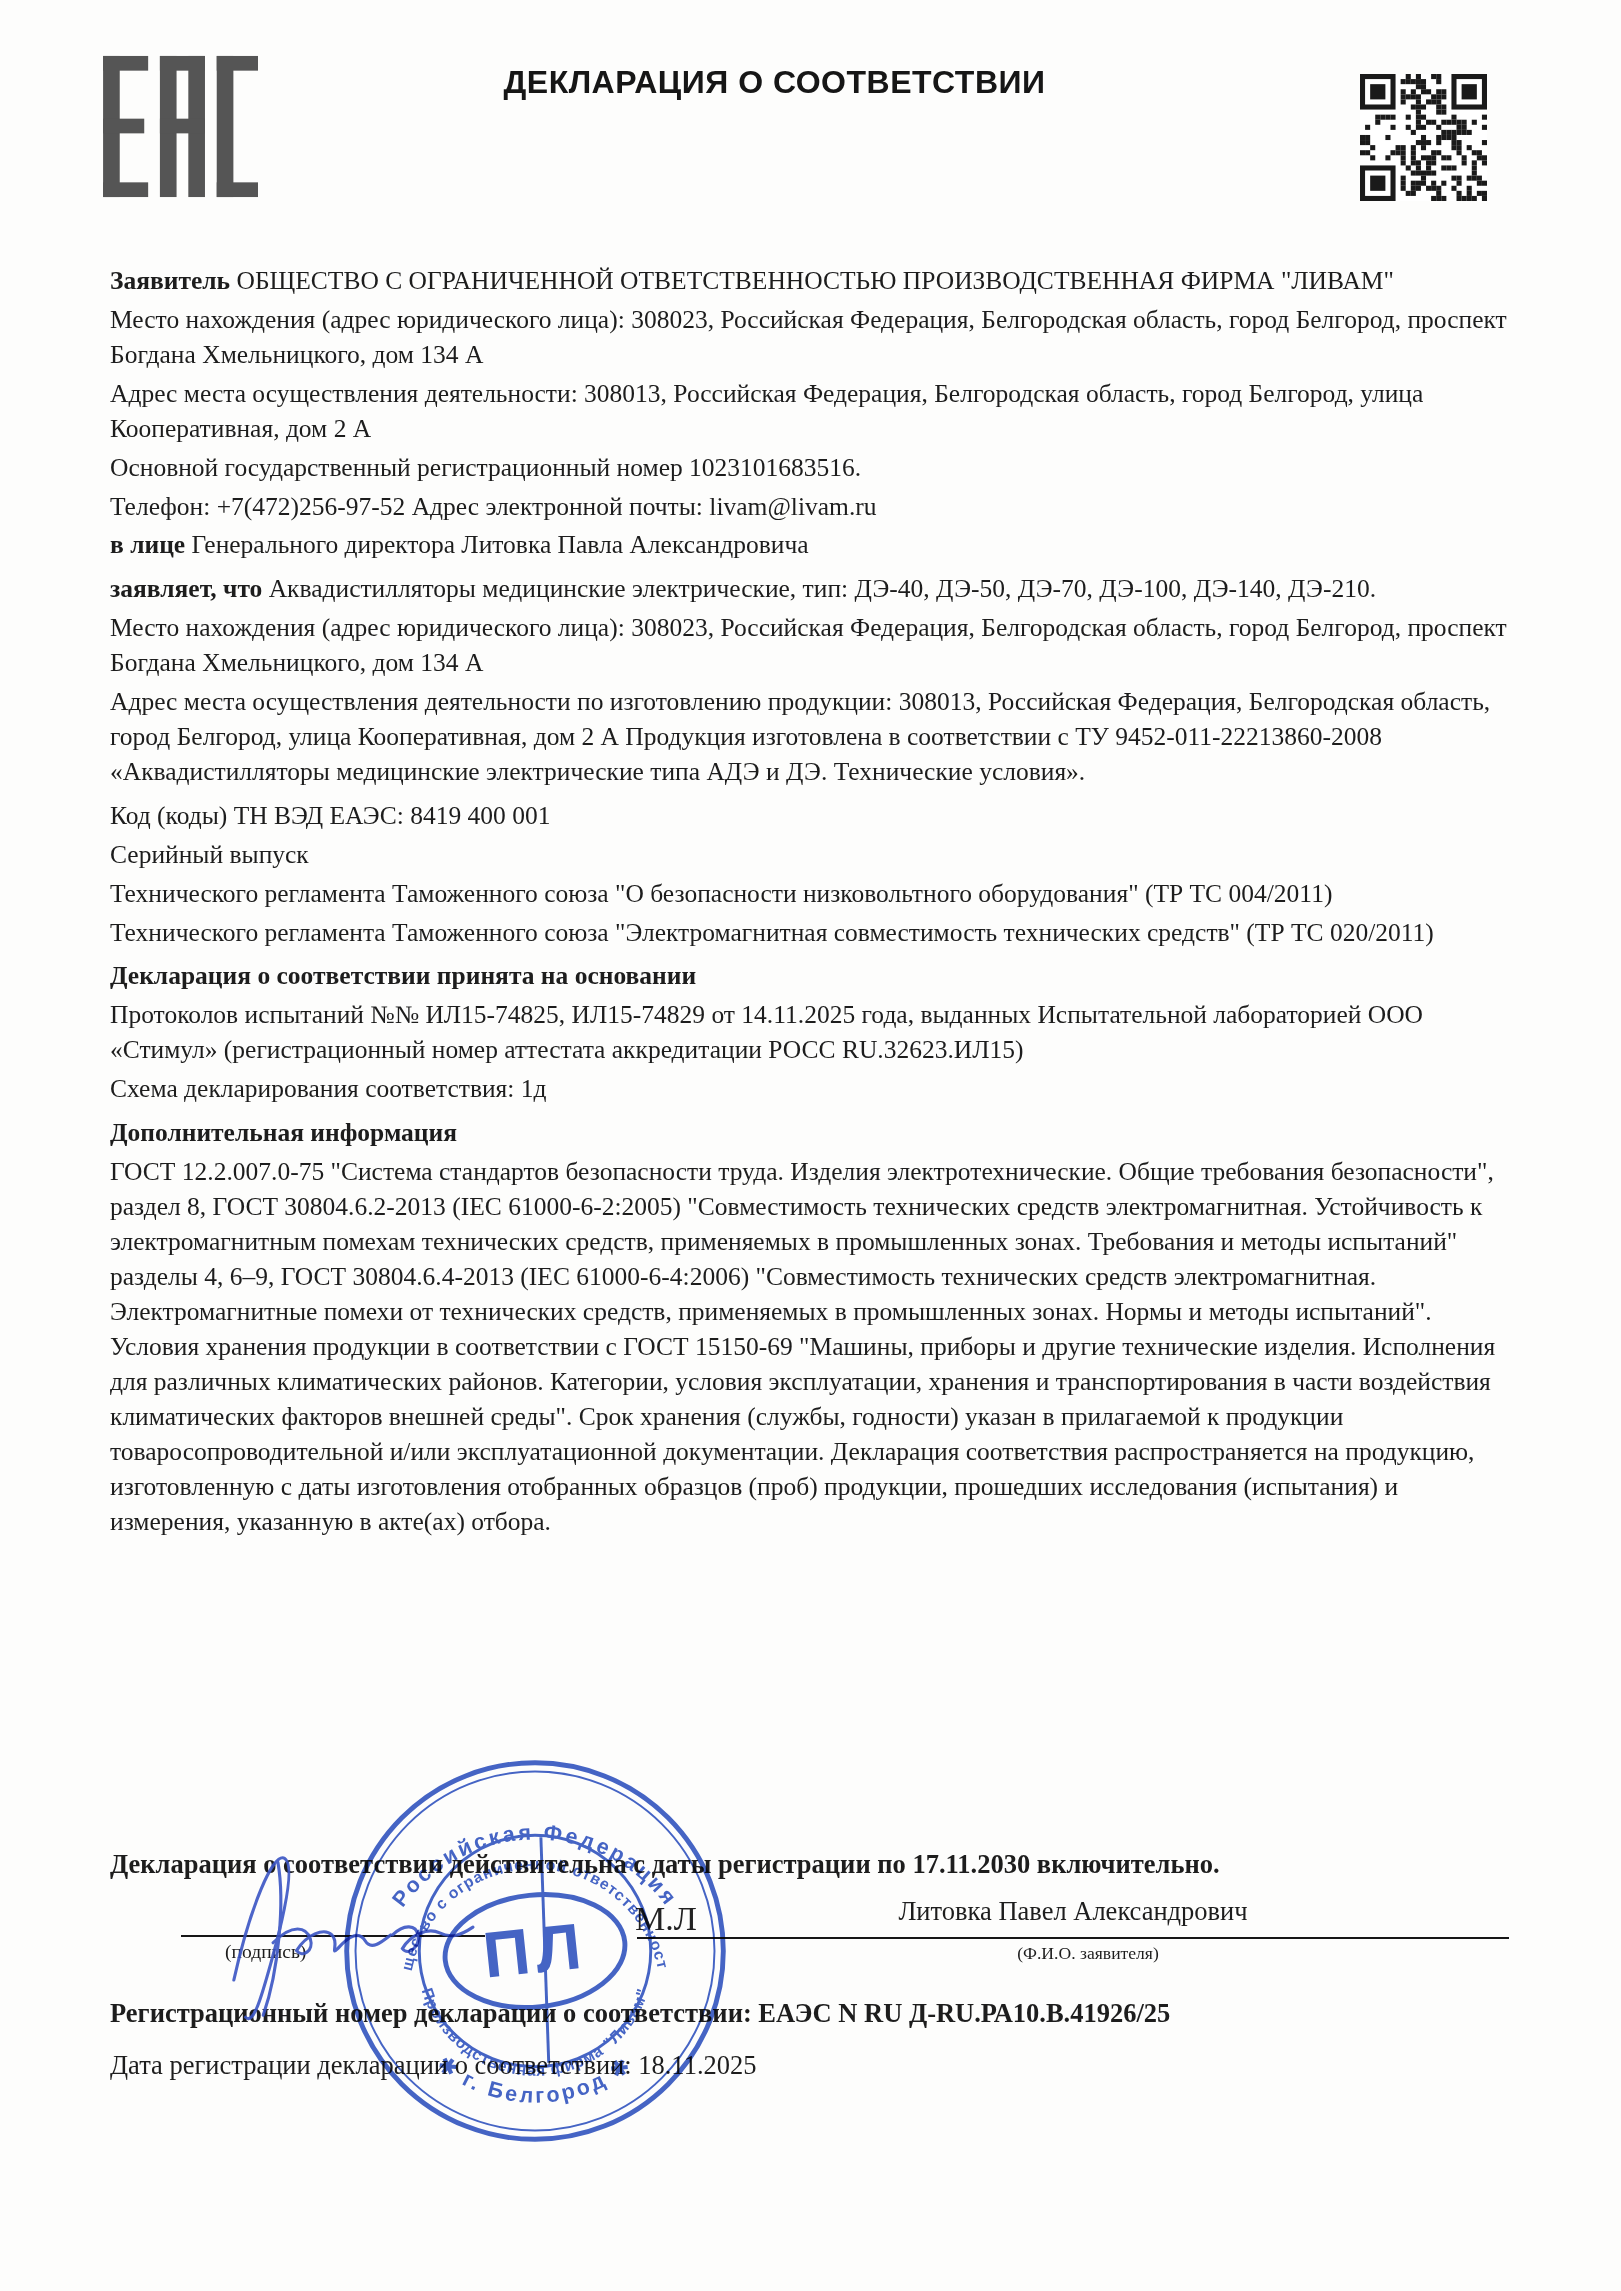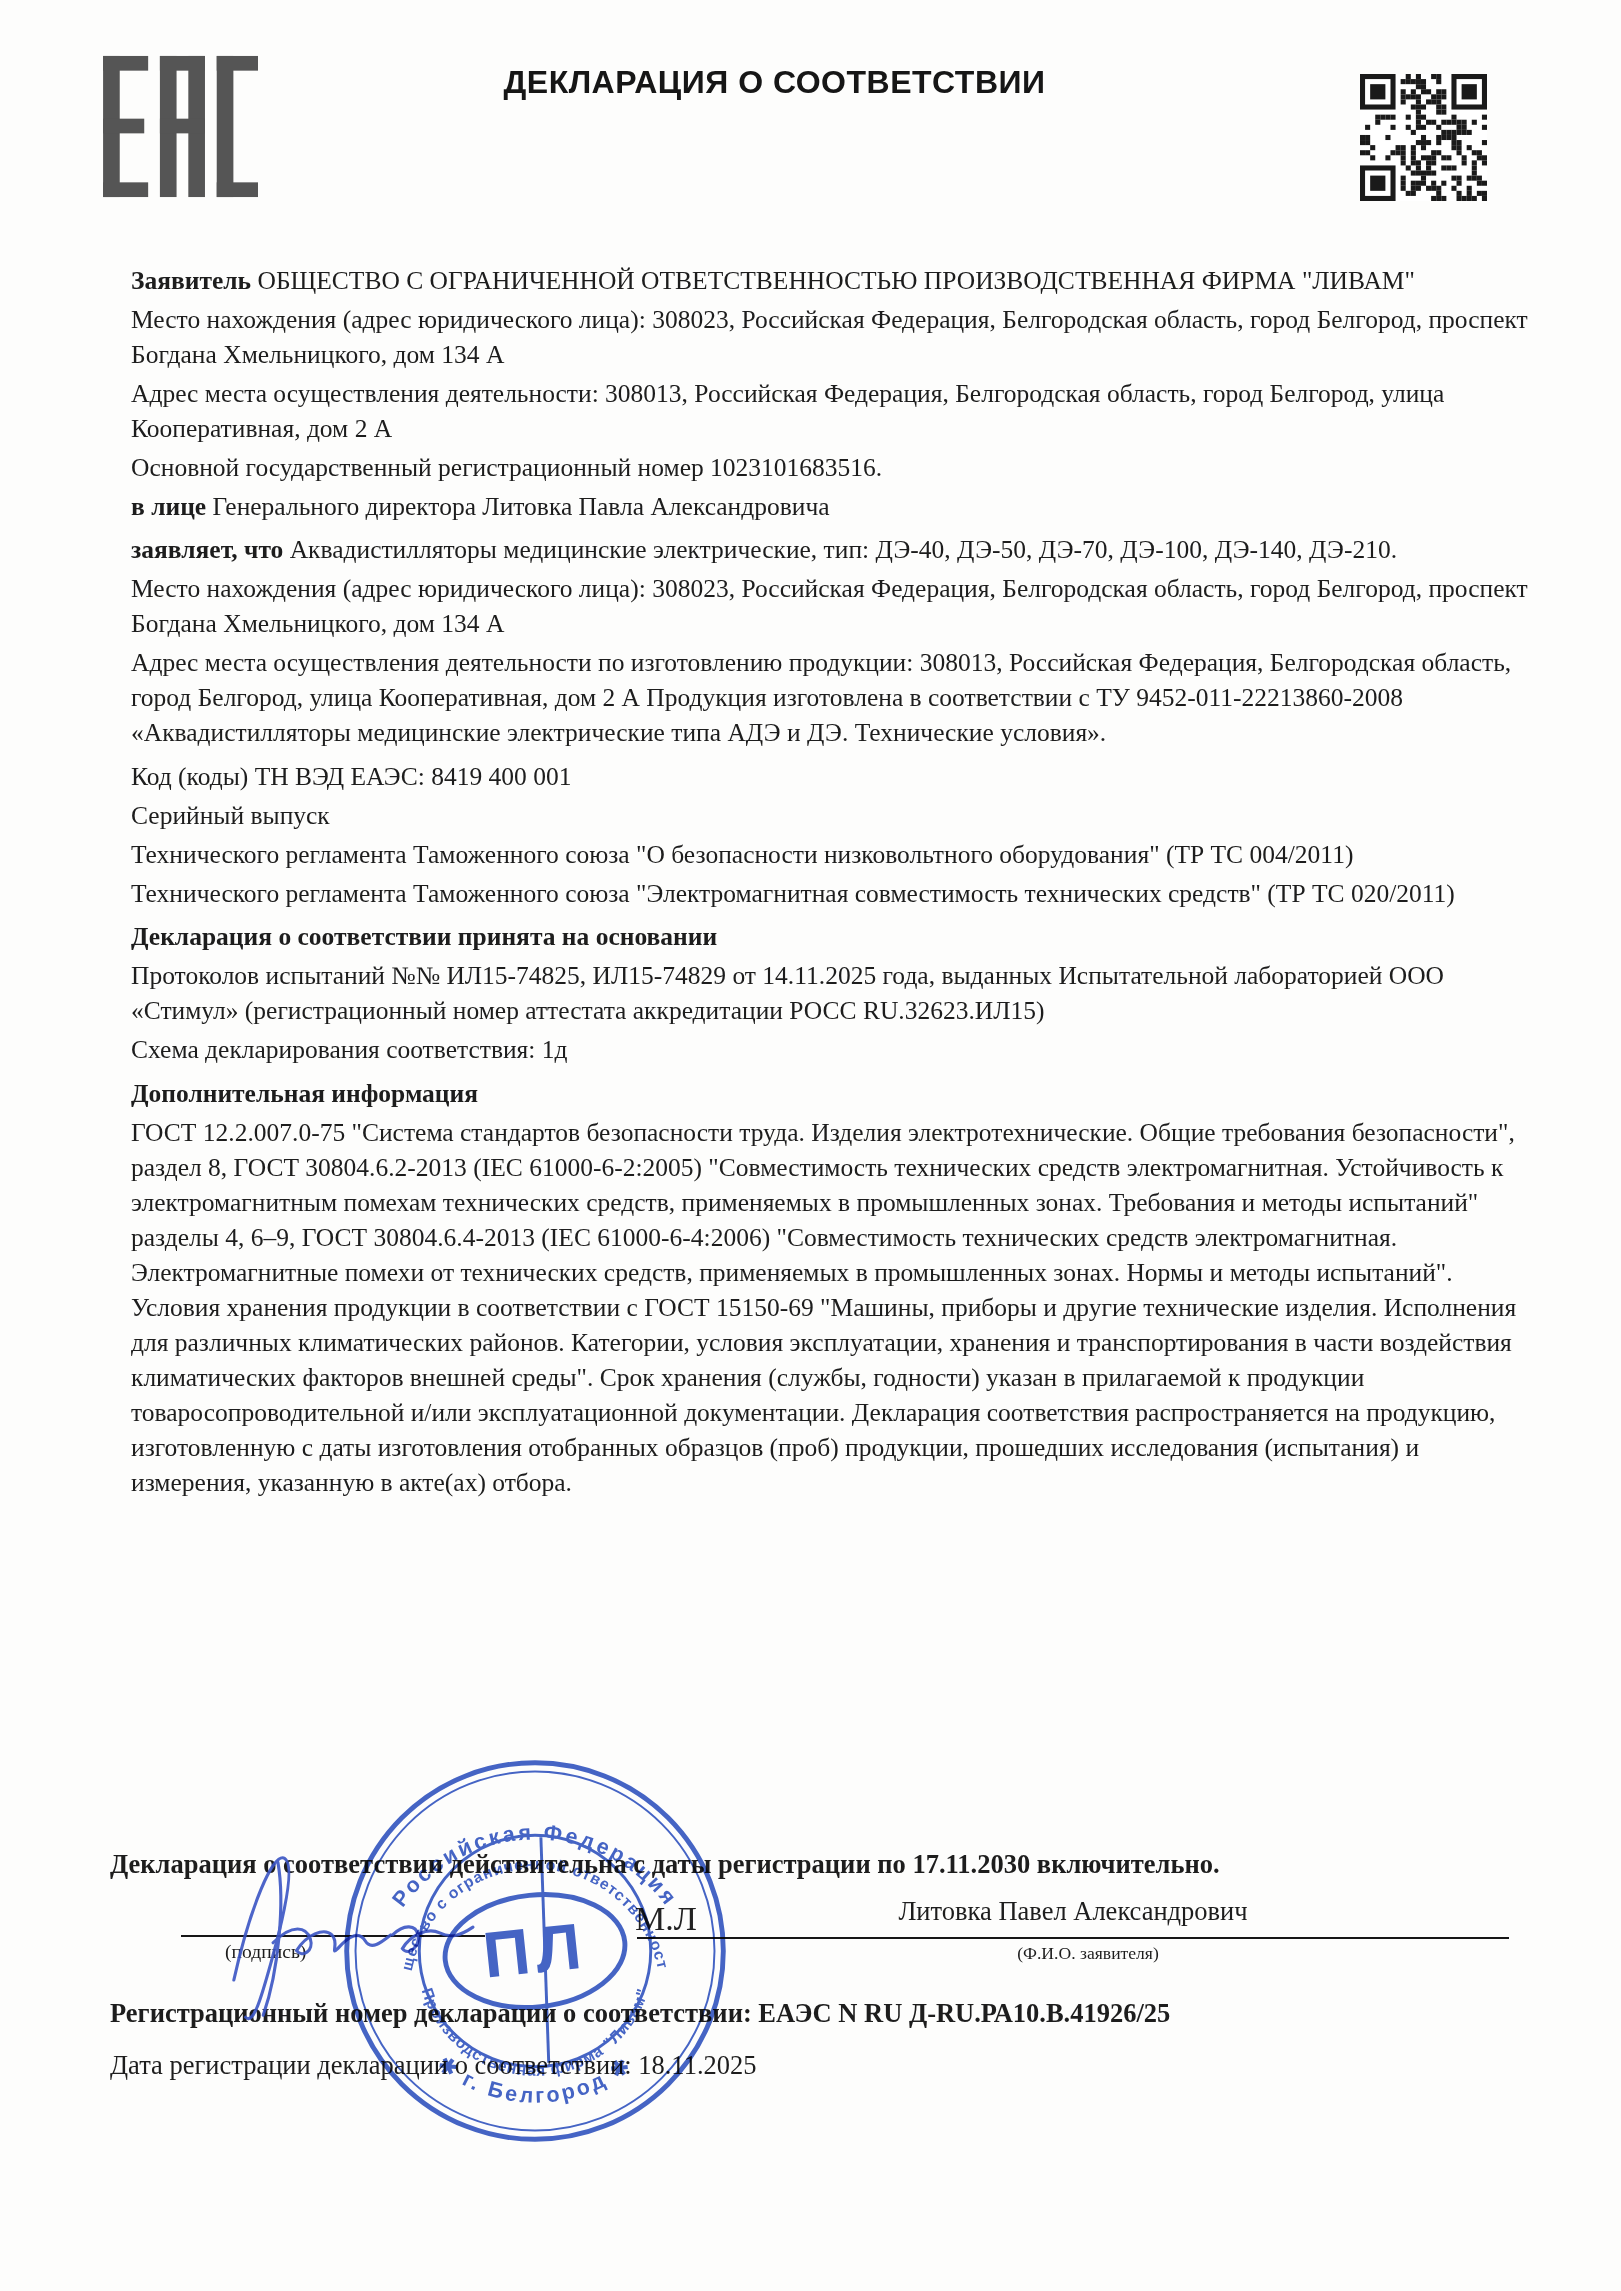--- a/index.html
+++ b/index.html
@@ -11,21 +11,21 @@
   
   .eac-logo{position:absolute; left:101px; top:54px; width:157px; height:145px;}
   .title{
     position:absolute; left:353px; top:61px; width:843px; text-align:center;
     font-family:"Liberation Sans", sans-serif; font-weight:bold;
     font-size:32px; line-height:42px; color:#161616; letter-spacing:0.5px;
   }
   .qr{position:absolute; left:1360px; top:74px; width:127px; height:127px;}
   
   .content{position:absolute; left:110px; top:263px; width:1406px;
-    font-size:25.5px; line-height:35px;margin-left:21px;}
+    font-size:25.5px; line-height:35px;}
   .content p{margin:0 0 3.9px 0;}
   .content p.gap{margin-top:8.8px;}
   .content b{font-weight:bold;}
   
   .validity{position:absolute; left:110px; top:1849px; width:1406px;
     font-size:26.5px; font-weight:bold;}
   .seal-mark{position:absolute; left:635px; top:1900px; font-size:34px; color:#222;}
   .sig-svg{position:absolute; left:216px; top:1833px; width:314px; height:196px; z-index:3;}
   .sig-line{position:absolute; left:181px; top:1935px; width:304px; border-top:2px solid #161616;}
   .sig-label{position:absolute; left:225px; top:1941px; font-size:19.6px;}
@@ -261,20 +261,21 @@
         <rect x="5" y="95" width="25" height="25" fill="#ffffff"></rect>
         <rect x="10" y="100" width="15" height="15" fill="#1a1a1a"></rect>
       </svg>
   </div>
 
   <div class="content" id="body-paragraphs">
       <p><b>Заявитель</b> ОБЩЕСТВО С ОГРАНИЧЕННОЙ ОТВЕТСТВЕННОСТЬЮ ПРОИЗВОДСТВЕННАЯ ФИРМА "ЛИВАМ"</p>
       <p>Место нахождения (адрес юридического лица): 308023, Российская Федерация, Белгородская область, город Белгород, проспект Богдана Хмельницкого, дом 134 А</p>
       <p>Адрес места осуществления деятельности: 308013, Российская Федерация, Белгородская область, город Белгород, улица Кооперативная, дом 2 А</p>
       <p>Основной государственный регистрационный номер 1023101683516.</p>
+      <p>Телефон: +7(472)256-97-52 Адрес электронной почты: livam@livam.ru</p>
       <p><b>в лице</b> Генерального директора Литовка Павла Александровича</p>
       <p class="gap"><b>заявляет, что</b> Аквадистилляторы медицинские электрические, тип: ДЭ-40, ДЭ-50, ДЭ-70, ДЭ-100, ДЭ-140, ДЭ-210.</p>
       <p>Место нахождения (адрес юридического лица): 308023, Российская Федерация, Белгородская область, город Белгород, проспект Богдана Хмельницкого, дом 134 А</p>
       <p>Адрес места осуществления деятельности по изготовлению продукции: 308013, Российская Федерация, Белгородская область, город Белгород, улица Кооперативная, дом 2 А Продукция изготовлена в соответствии с ТУ 9452-011-22213860-2008 «Аквадистилляторы медицинские электрические типа АДЭ и ДЭ. Технические условия».</p>
       <p class="gap">Код (коды) ТН ВЭД ЕАЭС: 8419 400 001</p>
       <p>Серийный выпуск</p>
       <p>Технического регламента Таможенного союза "О безопасности низковольтного оборудования" (ТР ТС 004/2011)</p>
       <p>Технического регламента Таможенного союза "Электромагнитная совместимость технических средств" (ТР ТС 020/2011)</p>
       <p class="gap"><b>Декларация о соответствии принята на основании</b></p>
       <p>Протоколов испытаний №№ ИЛ15-74825, ИЛ15-74829 от 14.11.2025 года, выданных Испытательной лабораторией ООО «Стимул» (регистрационный номер аттестата аккредитации РОСС RU.32623.ИЛ15)</p>

